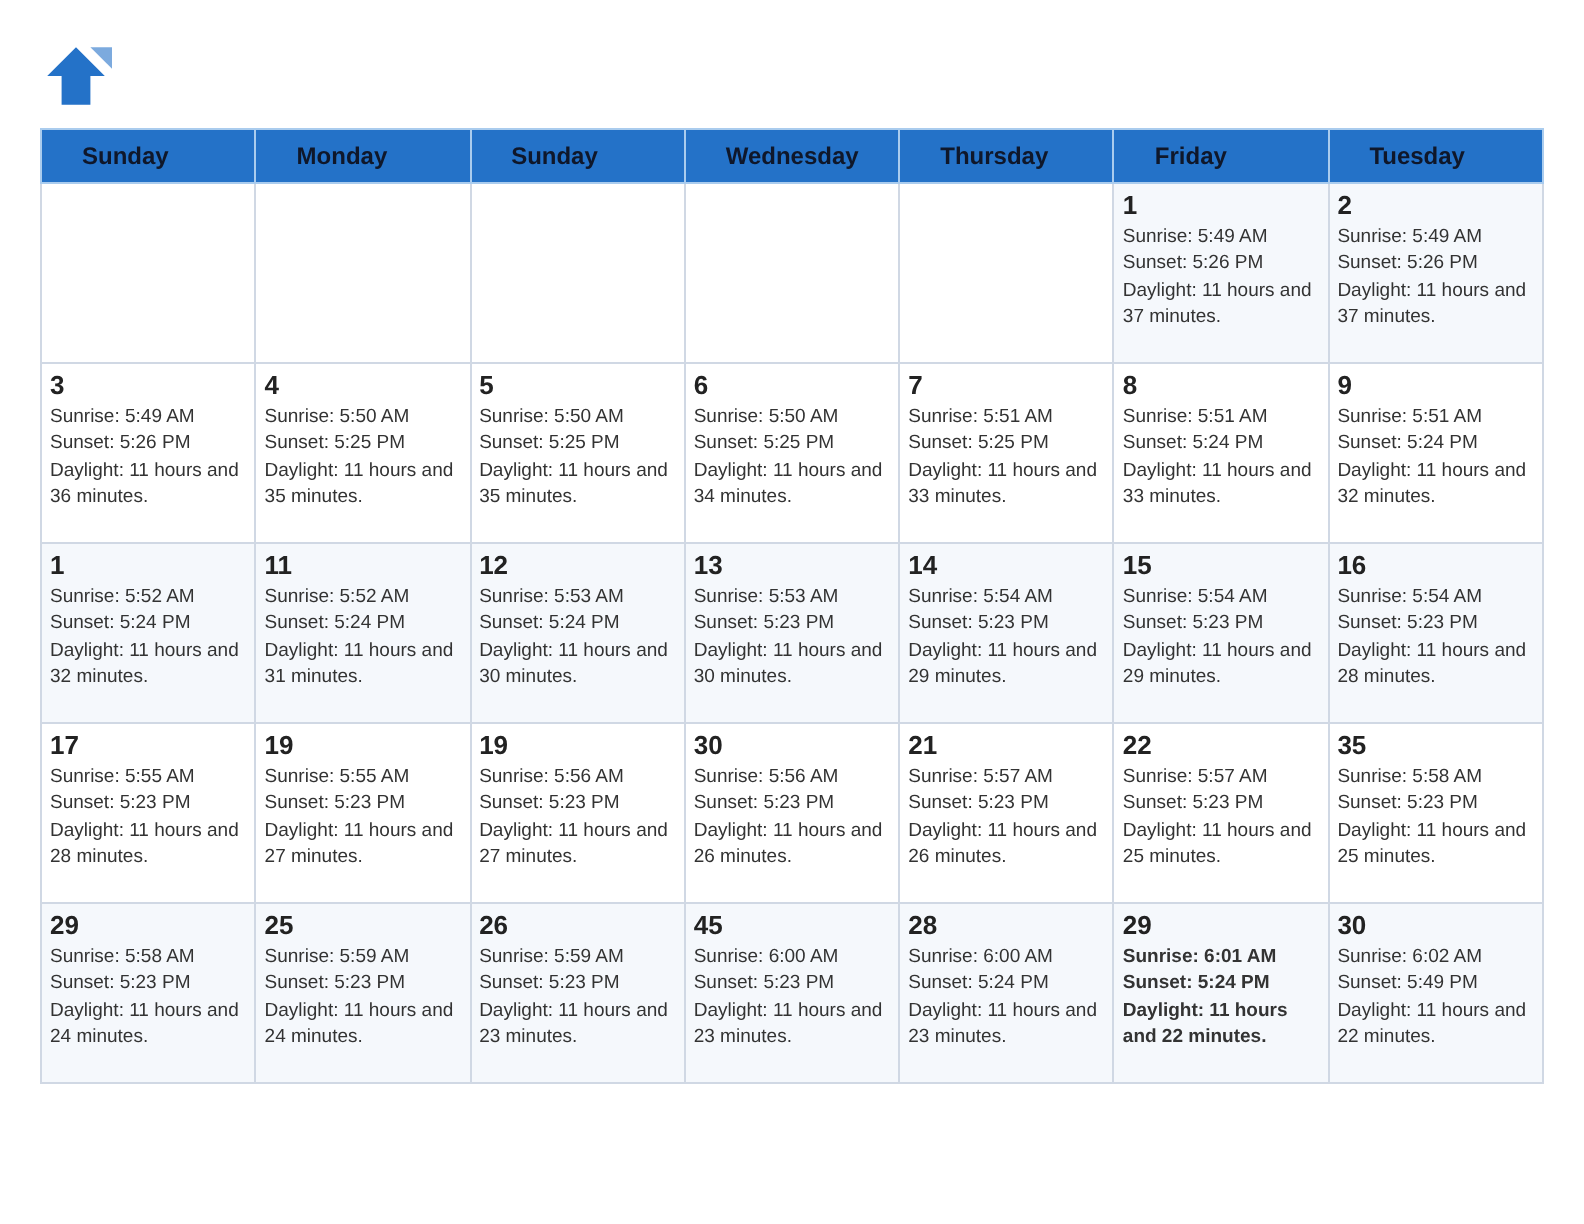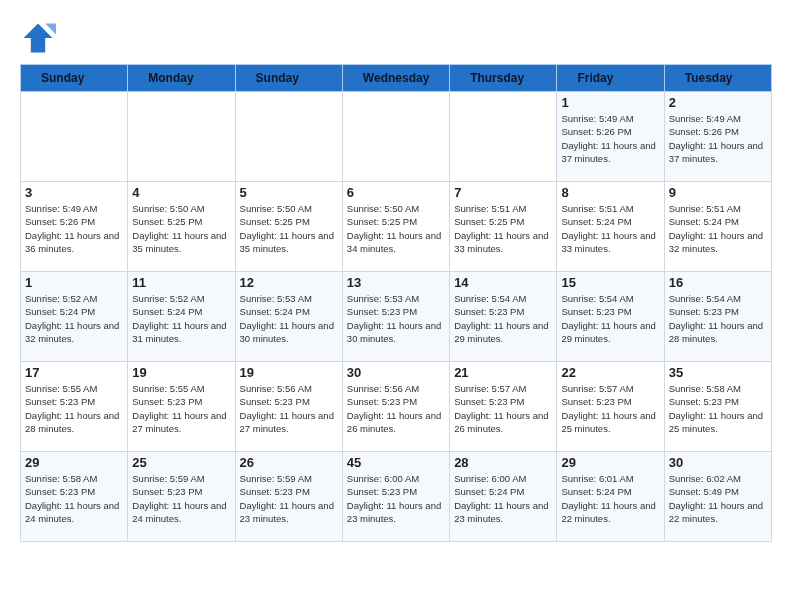--- a/index.html
+++ b/index.html
@@ -305,21 +305,21 @@
 Daylight: 11 hours and 23 minutes.</div>
         </td>
         <td>
           <span class="day-num">28</span>
           <div class="cell-info" style="white-space: pre-line;">Sunrise: 6:00 AM
 Sunset: 5:24 PM
 Daylight: 11 hours and 23 minutes.</div>
         </td>
         <td>
           <span class="day-num">29</span>
-          <div class="cell-info" style="white-space: pre-line;">Sunrise: 6:01 AM
+          <div class="cell-info" style="white-space: pre-line; font-weight: bold;">Sunrise: 6:01 AM
 Sunset: 5:24 PM
 Daylight: 11 hours and 22 minutes.</div>
         </td>
         <td>
           <span class="day-num">30</span>
           <div class="cell-info" style="white-space: pre-line;">Sunrise: 6:02 AM
 Sunset: 5:49 PM
 Daylight: 11 hours and 22 minutes.</div>
         </td>
       </tr>

